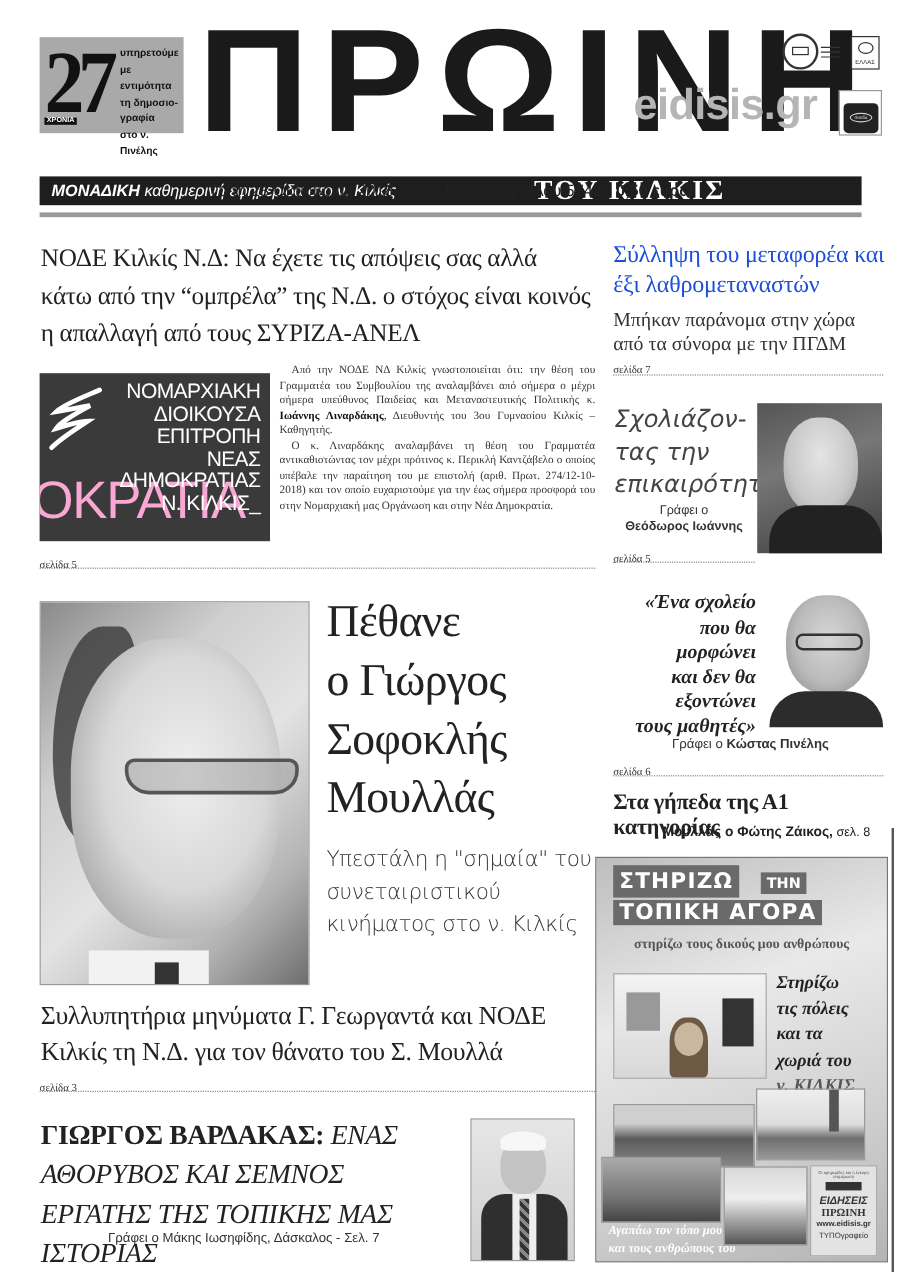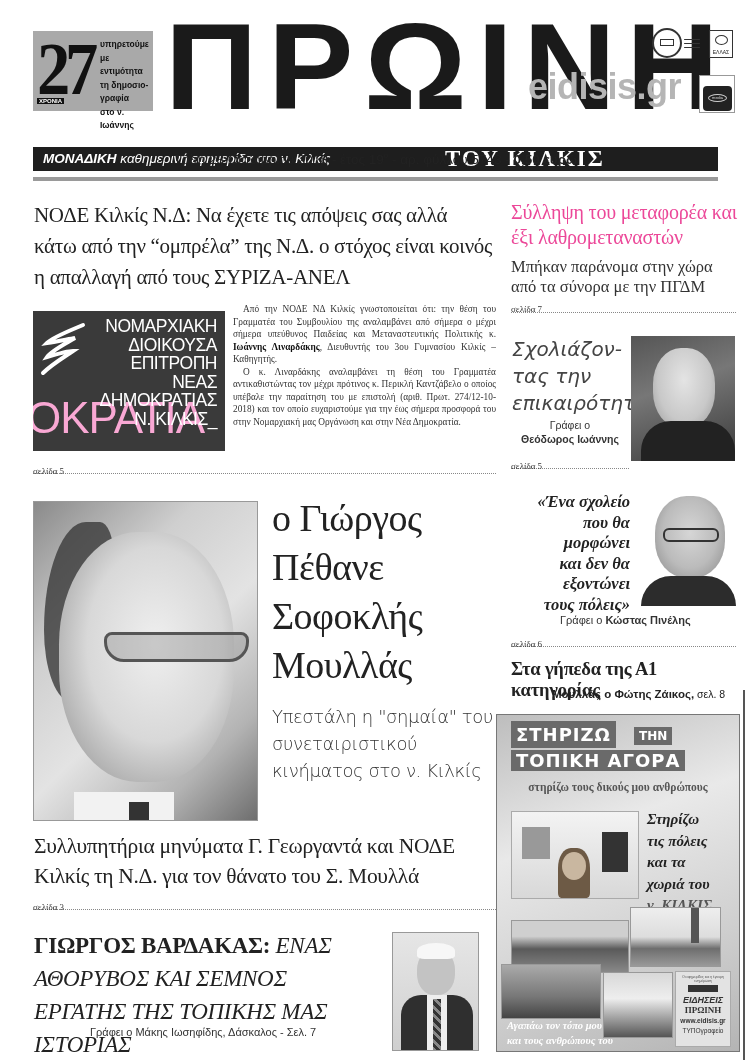--- a/index.html
+++ b/index.html
@@ -42,21 +42,21 @@
   .nd-logo .bg { position:absolute; left:-6px; top:82px; font-family:"Liberation Sans", sans-serif; font-size:44px; color:#f9a8d4; letter-spacing:-1px; }
   .nd-logo .lines { position:absolute; right:8px; top:6px; text-align:right; font-family:"Liberation Sans", sans-serif; font-size:17.5px; line-height:18.5px; color:#fff; letter-spacing:-0.5px; }
   .nd-logo .stroke { position:absolute; left:6px; top:10px; width:48px; height:56px; }
   .lead-body { left:233px; top:303px; width:263px; font-size:9.3px; line-height:12.5px; color:#333; text-align:justify; }
   .lead-body p { text-indent:10px; }
   .lead-body b { color:#111; }
   .page-ref { font-size:9px; color:#333; font-family:"Liberation Serif", serif; }
   .dotrule { border-bottom:1px dotted #888; }
 
   
-  .right-h1 { left:511px; top:200px; width:230px; font-size:20px; line-height:25px; color:#ec4899; letter-spacing:-0.2px; }
+  .right-h1 { left:511px; top:200px; width:230px; font-size:20px; line-height:25px; color:#1d4ed8; letter-spacing:-0.2px; }
   .right-sub1 { left:511px; top:257px; width:230px; font-size:16.5px; line-height:20px; color:#333; }
   .col-r-ref { font-size:9px; color:#333; }
   .schol { left:512px; top:336px; width:110px; font-family:"DejaVu Sans", sans-serif; font-style:italic; font-size:20px; line-height:27px; color:#444; font-weight:300; }
   .schol-by { left:512px; top:418px; width:116px; text-align:center; font-family:"Liberation Sans", sans-serif; font-size:10.5px; line-height:14px; color:#333; }
   .schol-by b { font-weight:bold; }
   .photo { background:#888; overflow:hidden; }
 
   .quote { left:510px; top:492px; width:120px; text-align:right; font-family:"Liberation Serif", serif; font-style:italic; font-weight:bold; font-size:16.5px; line-height:20.5px; color:#222; }
   .quote-by { left:560px; top:614px; font-family:"Liberation Sans", sans-serif; font-size:11px; color:#333; }
   .quote-by b { font-weight:bold; }
@@ -124,21 +124,21 @@
 <body>
 
 <div class="abs badge27">
   <div class="num">27</div>
   <div class="xronia">ΧΡΟΝΙΑ</div>
   <div class="txt">
     <div>υπηρετούμε</div>
     <div>με εντιμότητα</div>
     <div>τη δημοσιο-</div>
     <div>γραφία</div>
-    <div>στο ν. Ιωάννης</div>
+    <div>στο ν. Πινέλης</div>
   </div>
 </div>
 
 <div class="abs logo">ΠΡΩΙΝΗ</div>
 <div class="abs eidisis">eidisis.gr</div>
 
 <div class="abs stamp">
     <div class="stamp-inner"></div>
   </div>
 <div class="abs wavy">
@@ -206,21 +206,21 @@
 <div class="abs dotrule" style="left:511px; top:455px; width:118px; height:14px;">
   <span class="col-r-ref">σελίδα 5</span>
 </div>
 
 <div class="abs quote">
   <div>«Ένα σχολείο</div>
   <div>που θα</div>
   <div>μορφώνει</div>
   <div>και δεν θα</div>
   <div>εξοντώνει</div>
-  <div>τους πόλεις»</div>
+  <div>τους μαθητές»</div>
 </div>
 <div class="abs photo" style="left:641px; top:490px; width:95px; height:116px; background:#fff;">
   <div style="position:absolute; left:14px; top:6px; width:70px; height:82px; background:radial-gradient(ellipse at 50% 45%,#d6d6d6 0%,#bbb 55%,#888 100%); border-radius:45%;"></div>
   <div style="position:absolute; left:22px; top:38px; width:56px; height:14px; border:2px solid #333; border-radius:6px;"></div>
   <div style="position:absolute; left:0; top:86px; width:95px; height:32px; background:#2c2c2c; border-radius:30px 30px 0 0;"></div>
 </div>
 <div class="abs quote-by"><span>Γράφει ο </span><b>Κώστας Πινέλης</b></div>
 <div class="abs dotrule" style="left:511px; top:633px; width:225px; height:14px;">
   <span class="col-r-ref">σελίδα 6</span>
 </div>
@@ -267,22 +267,22 @@
 </div>
 
 <div class="abs obit-photo">
   <div class="hair"></div>
   <div class="head"></div>
   <div class="glasses"></div>
   <div class="shirt"></div>
   <div class="tie"></div>
 </div>
 <div class="abs obit-h">
+  <div>Πέθανε</div>
   <div>ο  Γιώργος</div>
-  <div>Πέθανε</div>
   <div>Σοφοκλής</div>
   <div>Μουλλάς</div>
 </div>
 <div class="abs obit-sub">Υπεστάλη η "σημαία" του συνεταιριστικού κινήματος στο ν. Κιλκίς</div>
 <div class="abs cond-h">Συλλυπητήρια μηνύματα Γ. Γεωργαντά και ΝΟΔΕ Κιλκίς τη Ν.Δ. για τον θάνατο του Σ. Μουλλά</div>
 <div class="abs dotrule" style="left:33px; top:896px; width:463px; height:14px;">
   <span class="page-ref">σελίδα 3</span>
 </div>
 
 <div class="abs var-h"><b>ΓΙΩΡΓΟΣ ΒΑΡΔΑΚΑΣ:</b><i> ΕΝΑΣ ΑΘΟΡΥΒΟΣ ΚΑΙ ΣΕΜΝΟΣ ΕΡΓΑΤΗΣ ΤΗΣ ΤΟΠΙΚΗΣ ΜΑΣ ΙΣΤΟΡΙΑΣ</i></div>

